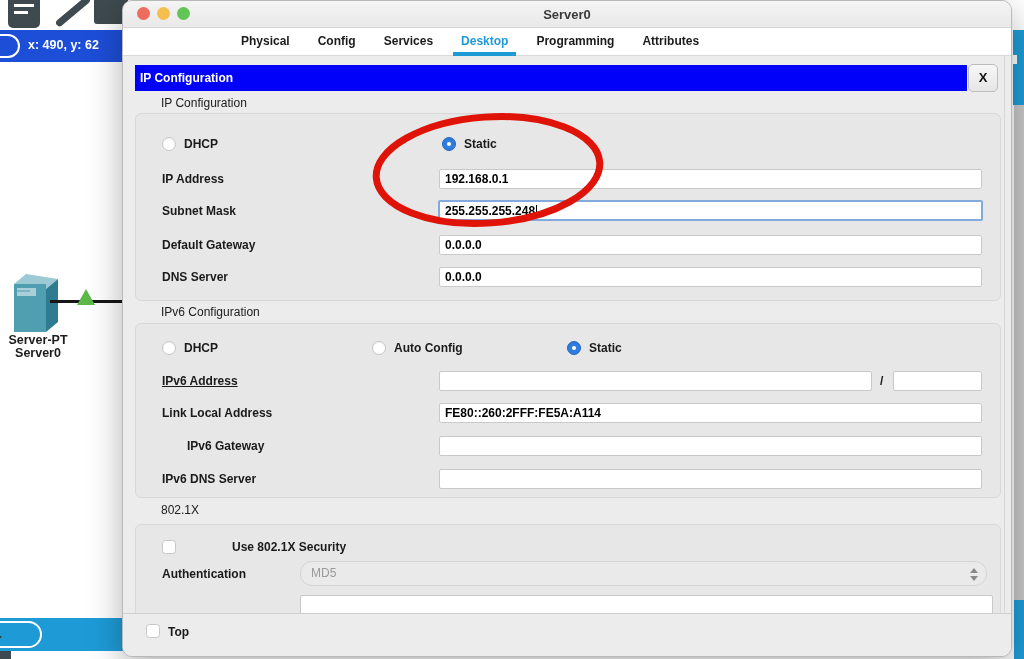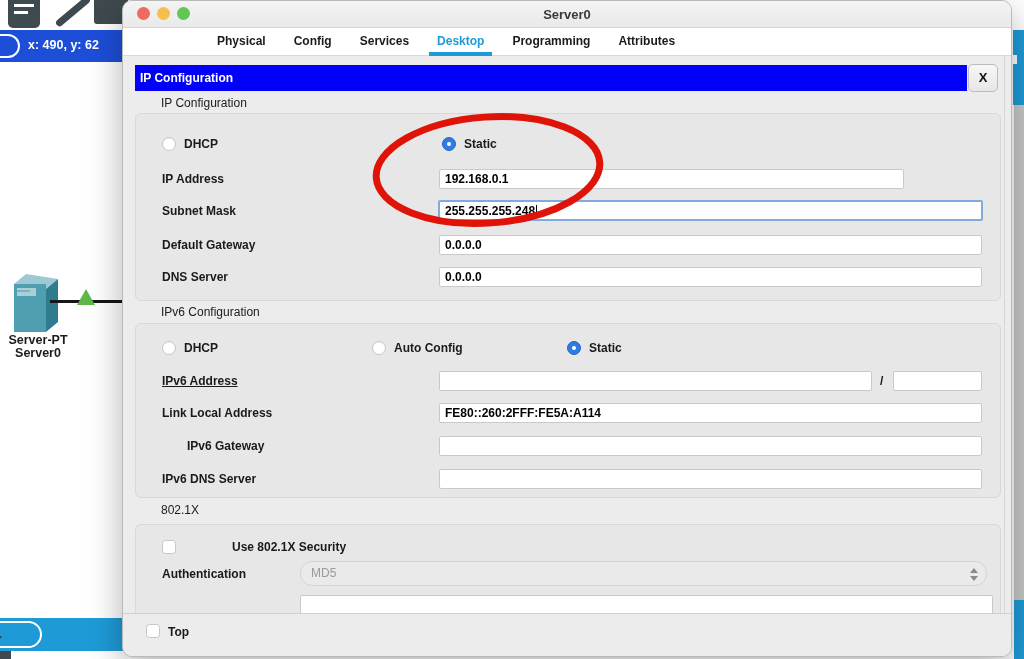--- a/index.html
+++ b/index.html
@@ -30,21 +30,21 @@
 
   
   #dialog { left:122px; top:0; width:890px; height:657px; background:#ececec;
       border:1px solid #b9b9b9; border-radius:10px; overflow:hidden; z-index:10;
       box-shadow:0 12px 34px rgba(0,0,0,.30); }
   #titlebar { left:0; top:0; width:100%; height:27px;
       background:linear-gradient(#f4f4f4,#e9e9e9); border-bottom:1px solid #d6d6d6; }
   .tl { position:absolute; top:6px; width:13px; height:13px; border-radius:50%; }
   #win-title { width:100%; text-align:center; top:6px; font-size:13px; font-weight:700; color:#3a3a3a; }
   #tabbar { left:0; top:27px; width:100%; height:28px; background:#fff; border-bottom:1px solid #d9d9d9;
-      display:flex; align-items:flex-start; padding-left:92px; gap:24px; }
+      display:flex; align-items:flex-start; padding-left:116px; gap:24px; }
   .tab { font-size:12px; font-weight:700; color:#1b1b1b; position:relative; height:28px;
       line-height:27px; padding:0 2px; cursor:default; }
   .tab.active { color:#1e9bd7; }
   .tab.active::after { content:""; position:absolute; left:-6px; right:-6px; bottom:0;
       height:4px; background:#1e9bd7; }
 
   #content { left:0; top:55px; width:100%; height:557px; background:#ececec; overflow:hidden; }
   #scroll-edge { left:881px; top:0; width:1px; height:557px; background:#d6d6d6; }
   #hdr-bar { left:12px; top:9px; width:832px; height:26px; background:#0101fa;
       color:#fff; font-size:12px; font-weight:700; line-height:26px; padding-left:5px; }
@@ -146,21 +146,21 @@
 
     <div class="abs sec-label" style="left:38px; top:40px;">IP Configuration</div>
 
     <div class="abs group" style="left:12px; top:57px; width:866px; height:188px;">
       <div class="abs radio" style="left:26px; top:23px;"></div>
       <div class="abs lbl" style="left:48px; top:20px;">DHCP</div>
       <div class="abs radio checked" style="left:306px; top:23px;"></div>
       <div class="abs lbl" style="left:328px; top:20px;">Static</div>
 
       <div class="abs lbl" style="left:26px; top:55px;">IP Address</div>
-      <div class="abs field" style="left:303px; top:55px; width:465px;"><span>192.168.0.1</span></div>
+      <div class="abs field" style="left:303px; top:55px; width:543px;"><span>192.168.0.1</span></div>
 
       <div class="abs lbl" style="left:26px; top:87px;">Subnet Mask</div>
       <div class="abs field focused" style="left:302px; top:86px; width:545px;"><span>255.255.255.248</span><span class="caret"></span></div>
 
       <div class="abs lbl" style="left:26px; top:121px;">Default Gateway</div>
       <div class="abs field" style="left:303px; top:121px; width:543px;"><span>0.0.0.0</span></div>
 
       <div class="abs lbl" style="left:26px; top:153px;">DNS Server</div>
       <div class="abs field" style="left:303px; top:153px; width:543px;"><span>0.0.0.0</span></div>
     </div>

